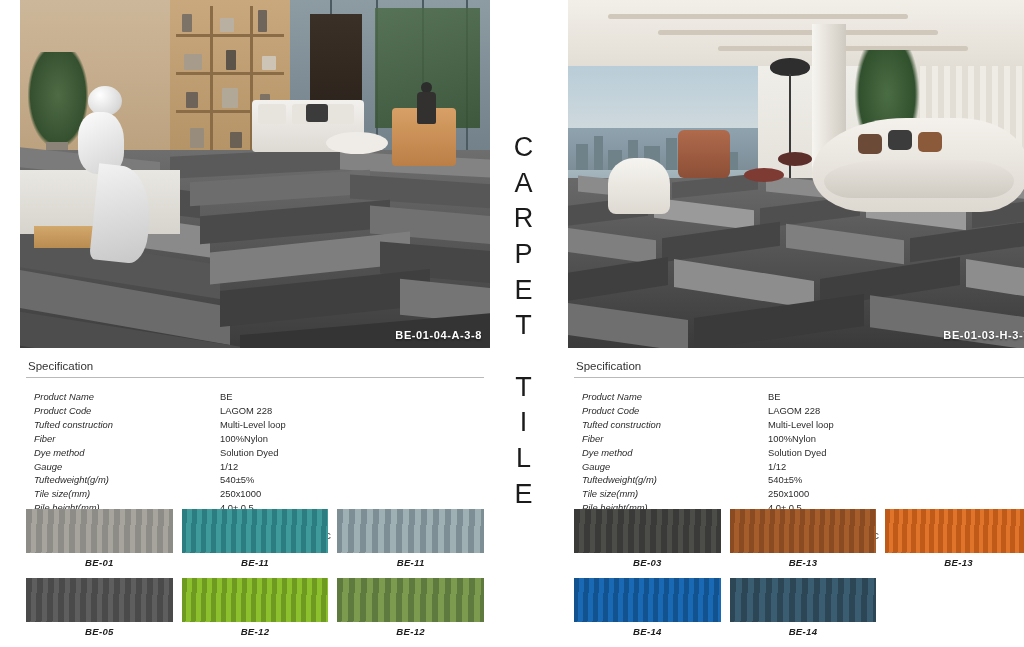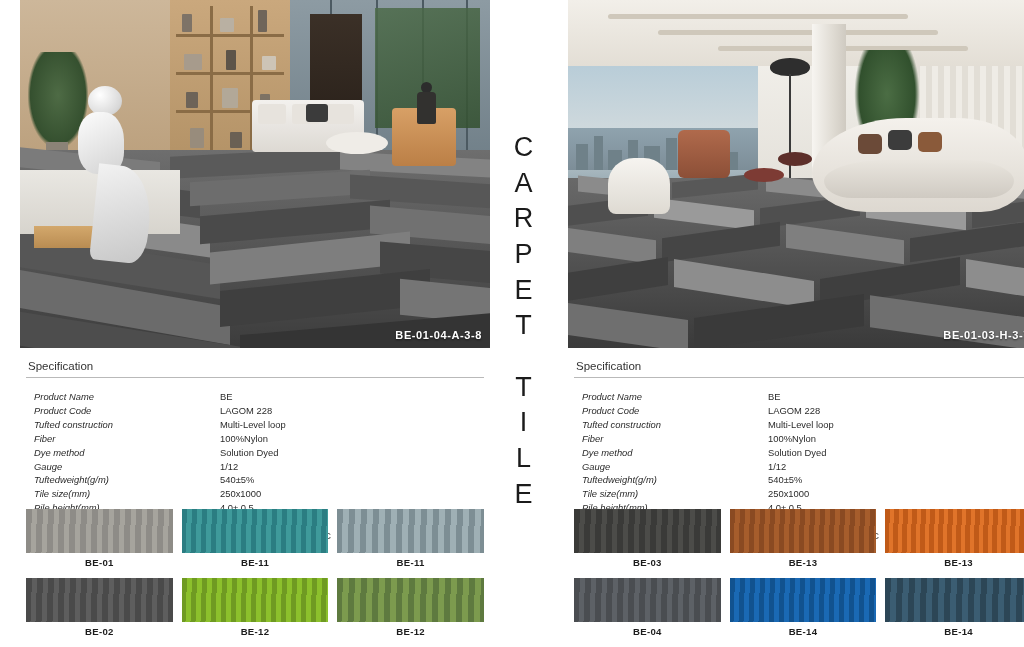--- a/index.html
+++ b/index.html
@@ -260,21 +260,21 @@
   .swatches {
     position: absolute;
     bottom: 4px;
     left: 6px;
     width: 458px;
     display: grid;
     grid-template-columns: repeat(3, 1fr);
     column-gap: 9px;
     row-gap: 4px;
   }
-  .sw-cell { width: 100%; }
+  .sw-cell { width: 100%; font-style: italic; }
   .sw-img {
     width: 100%;
     height: 44px;
     background: #999;
   }
   .sw-label {
     text-align: center;
     font-size: 9.6px;
     font-weight: bold;
     color: #1d1d1d;
@@ -427,21 +427,21 @@
       <div class="sw-cell">
         <div class="sw-img" style="background:repeating-linear-gradient(92deg,#2b7d82 0 5px,#3f9a9b 5px 10px)"></div>
         <div class="sw-label">BE-11</div>
       </div>
       <div class="sw-cell">
         <div class="sw-img" style="background:repeating-linear-gradient(92deg,#7d8e94 0 6px,#9fb0b5 6px 12px)"></div>
         <div class="sw-label">BE-11</div>
       </div>
       <div class="sw-cell">
         <div class="sw-img" style="background:repeating-linear-gradient(92deg,#4a4a4a 0 6px,#5e5e5e 6px 11px)"></div>
-        <div class="sw-label">BE-02</div>
+        <div class="sw-label">BE-05</div>
       </div>
       <div class="sw-cell">
         <div class="sw-img" style="background:repeating-linear-gradient(92deg,#6f9a22 0 5px,#8cc02c 5px 10px)"></div>
         <div class="sw-label">BE-12</div>
       </div>
       <div class="sw-cell">
         <div class="sw-img" style="background:repeating-linear-gradient(92deg,#5e7a3f 0 6px,#7c9b4e 6px 12px)"></div>
         <div class="sw-label">BE-12</div>
       </div>
     </div>
@@ -573,24 +573,20 @@
       </div>
       <div class="sw-cell">
         <div class="sw-img" style="background:repeating-linear-gradient(92deg,#8a4a22 0 5px,#a65d2c 5px 10px)"></div>
         <div class="sw-label">BE-13</div>
       </div>
       <div class="sw-cell">
         <div class="sw-img" style="background:repeating-linear-gradient(92deg,#c05a18 0 5px,#e0742a 5px 9px)"></div>
         <div class="sw-label">BE-13</div>
       </div>
       <div class="sw-cell">
-        <div class="sw-img" style="background:repeating-linear-gradient(92deg,#4a4d51 0 6px,#5d6166 6px 11px)"></div>
-        <div class="sw-label">BE-04</div>
-      </div>
-      <div class="sw-cell">
         <div class="sw-img" style="background:repeating-linear-gradient(92deg,#11528f 0 5px,#1a69b4 5px 10px)"></div>
         <div class="sw-label">BE-14</div>
       </div>
       <div class="sw-cell">
         <div class="sw-img" style="background:repeating-linear-gradient(92deg,#2c4656 0 6px,#3b5d72 6px 12px)"></div>
         <div class="sw-label">BE-14</div>
       </div>
     </div>
   </div>
 

